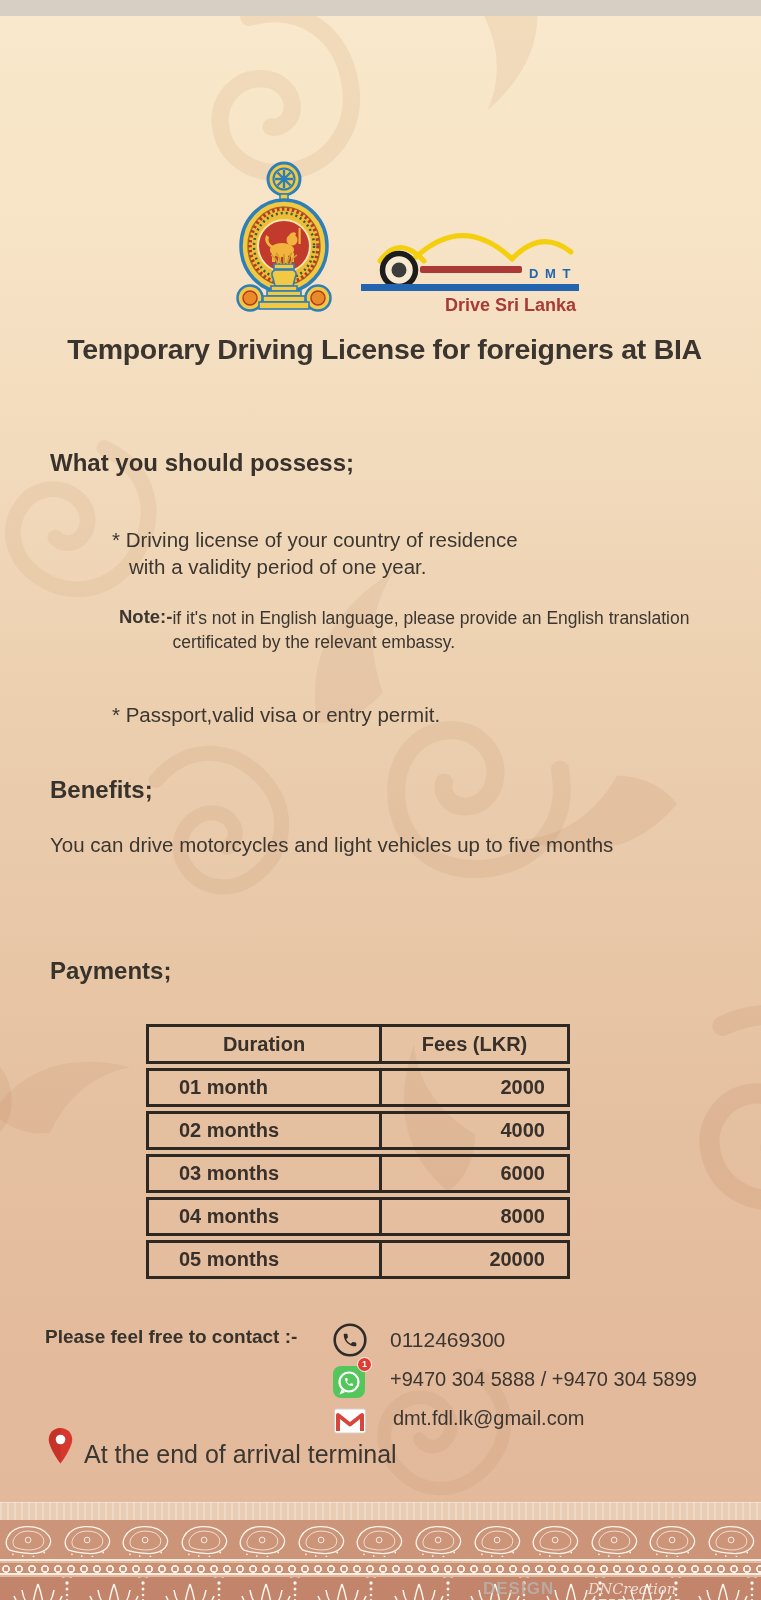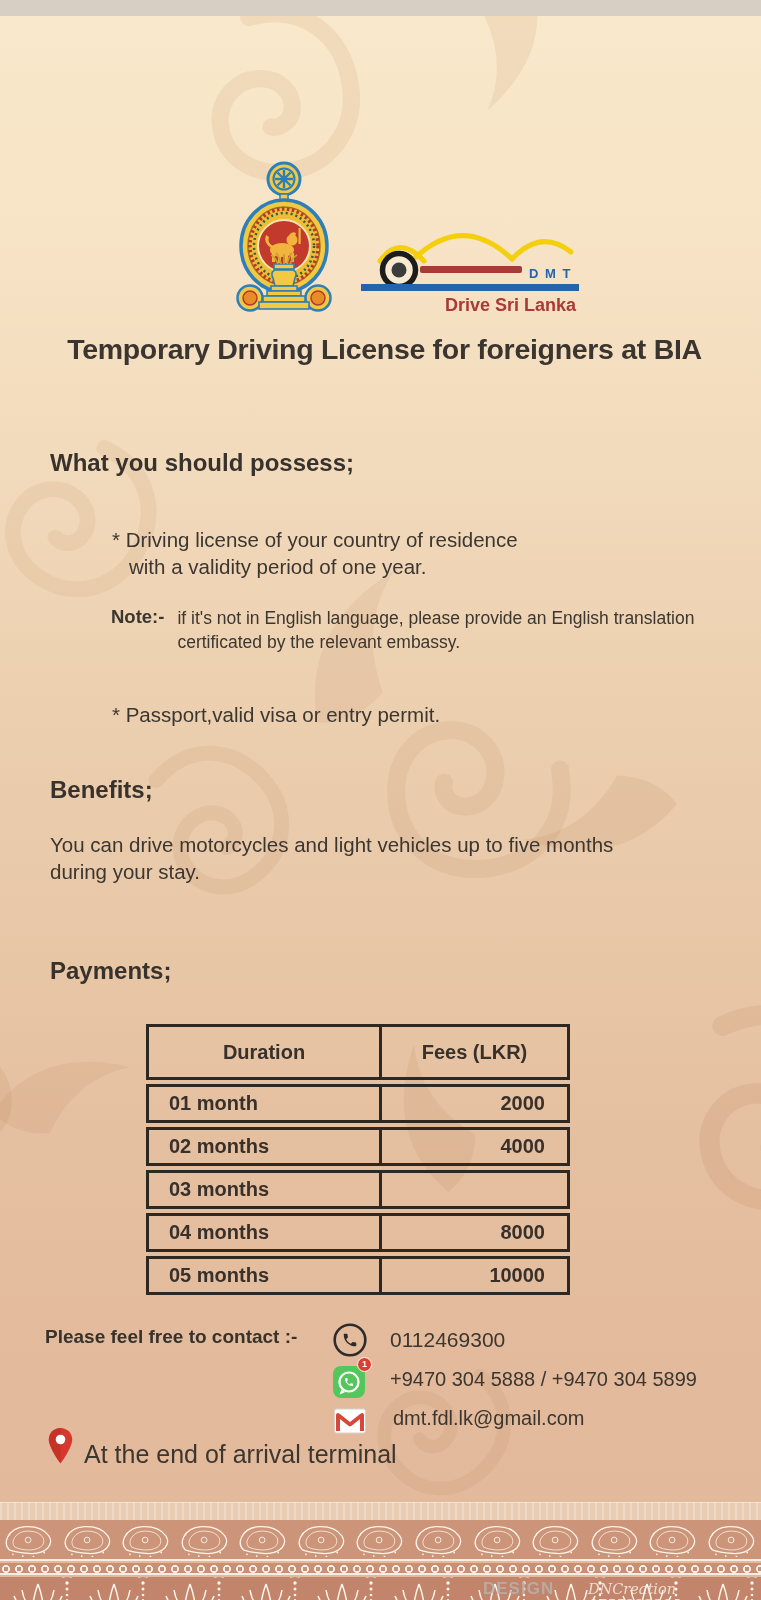--- a/index.html
+++ b/index.html
@@ -34,36 +34,36 @@
   .h2 { font-size:24px; font-weight:bold; color:#38322c; }
   .h-possess { left:50px; top:433px; }
   .h-benefits { left:50px; top:760px; }
   .h-payments { left:50px; top:941px; }
 
   .body-text { font-size:20.5px; color:#3c3631; line-height:27px; }
   .item1 { left:112px; top:510px; }
   .item1 .line2 { padding-left:17px; }
   .item2 { left:112px; top:685px; }
 
-  .note { left:111px; top:590px; display:flex; gap:13px; }
+  .note { left:119px; top:590px; display:flex; }
   .note-label { font-size:18.5px; font-weight:bold; color:#3c3631; }
   .note-text { font-size:17.5px; color:#3c3631; line-height:24px; }
 
   .benefits-body { left:50px; top:815px; }
 
   
   .fee-table { left:146px; top:1008px; width:424px; }
   .t-head, .t-row { display:flex; border:3px solid #2e2822; }
-  .t-head { height:56px; }
+  .t-head { height:40px; }
   .t-row { height:39px; margin-top:4px; }
   .c1 { width:233px; border-right:3px solid #2e2822; display:flex; align-items:center; }
   .c2 { flex:1; display:flex; align-items:center; }
   .t-head .c1, .t-head .c2 { justify-content:center; }
   .t-head span, .t-row span { font-size:20px; font-weight:bold; color:#38302a; }
-  .t-row .c1 { padding-left:20px; }
+  .t-row .c1 { padding-left:30px; }
   .t-row .c2 { justify-content:flex-end; padding-right:22px; }
 
   
   .contact-label { left:45px; top:1310px; font-size:19px; font-weight:bold; color:#38322c; }
   .contact-value { font-size:20px; color:#3c3631; }
   .v-phone { left:390px; top:1312px; font-size:21px; }
   .v-wa { left:390px; top:1352px; }
   .v-email { left:393px; top:1391px; }
   .icon-phone { left:332px; top:1306px; }
   .icon-wa { left:330px; top:1345px; }
@@ -247,21 +247,20 @@
       <div>if it's not in English language, please  provide an English translation</div>
       <div>certificated by the relevant embassy.</div>
     </div>
   </div>
 
   <div class="abs body-text item2">* Passport,valid visa or entry permit.</div>
 
   <div class="abs h2 h-benefits">Benefits;</div>
   <div class="abs body-text benefits-body">
     <div>You can drive motorcycles and light vehicles up to five months</div>
-    <div>during your stay.</div>
   </div>
 
   <div class="abs h2 h-payments">Payments;</div>
 
   <div class="abs fee-table">
     <div class="t-head">
       <div class="c1">
         <span>Duration</span>
       </div>
       <div class="c2">
@@ -281,35 +280,38 @@
           <span>02 months</span>
         </div>
       <div class="c2">
           <span>4000</span>
         </div>
     </div>
     <div class="t-row">
       <div class="c1">
           <span>03 months</span>
         </div>
+      <div class="c2">
+          <span>6000</span>
+        </div>
     </div>
     <div class="t-row">
       <div class="c1">
           <span>04 months</span>
         </div>
       <div class="c2">
           <span>8000</span>
         </div>
     </div>
     <div class="t-row">
       <div class="c1">
           <span>05 months</span>
         </div>
       <div class="c2">
-          <span>10000</span>
+          <span>20000</span>
         </div>
     </div>
   </div>
 
   <div class="abs contact-label">Please feel free to contact :-</div>
 
   <svg class="abs icon-phone" width="36" height="36" viewBox="0 0 36 36">
     <circle cx="18" cy="18" r="15.3" fill="none" stroke="#2e2c2a" stroke-width="2.6"></circle>
     <g transform="translate(9.6,9.6) scale(0.7)">
       <path fill="#2e2c2a" d="M6.62 10.79c1.44 2.83 3.76 5.14 6.59 6.59l2.2-2.21c.27-.27.67-.36 1.02-.24 1.12.37 2.33.57 3.57.57.55 0 1 .45 1 1V20c0 .55-.45 1-1 1-9.39 0-17-7.61-17-17 0-.55.45-1 1-1h3.5c.55 0 1 .45 1 1 0 1.25.2 2.45.57 3.57.11.35.03.74-.25 1.02l-2.2 2.2z"></path>

